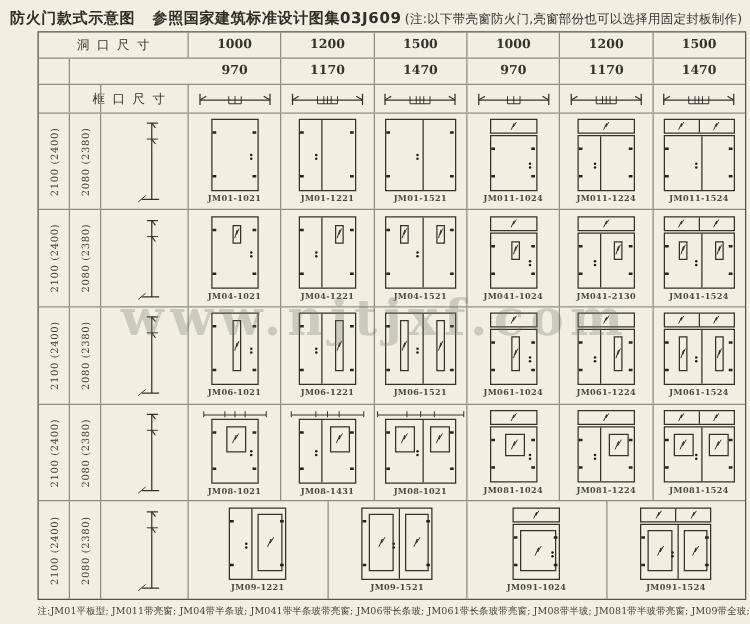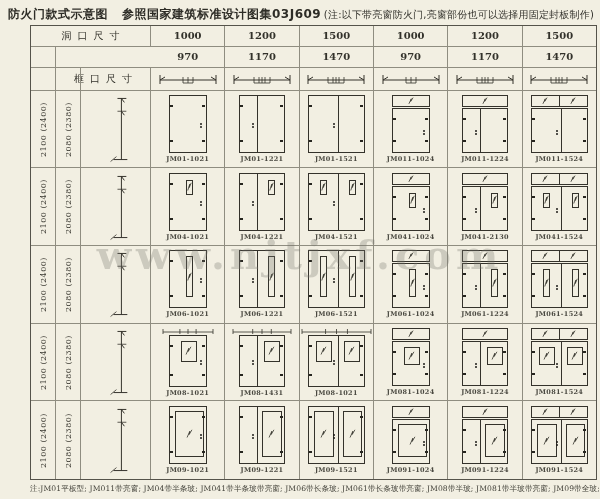--- a/index.html
+++ b/index.html
@@ -860,38 +860,20 @@
             <line x1="37" y1="7" x2="46" y2="7" stroke="#34322b" stroke-width="1"></line>
             <line x1="41" y1="7" x2="44" y2="11" stroke="#34322b" stroke-width="1"></line>
             <line x1="37" y1="20" x2="46" y2="20" stroke="#34322b" stroke-width="0.8"></line>
             <line x1="41" y1="20" x2="44" y2="24" stroke="#34322b" stroke-width="1"></line>
             <line x1="33" y1="69" x2="47" y2="69" stroke="#34322b" stroke-width="1"></line>
             <line x1="30" y1="71" x2="36" y2="66" stroke="#34322b" stroke-width="0.8"></line>
           </svg>
         </div>
         <div class="cell cD doorcell">
           <div class="fig">
-            <div class="doorbody" style="width: 38px; height: 58px;">
-              <div class="glass" style="left: 5px; top: 4px; width: 29px; height: 46px;">
-                <svg width="7" height="10" viewBox="0 0 7 10">
-                  <polyline points="1.05,8.5 3.8500000000000005,2.2 3.15,5.5 5.95,0.8" fill="none" stroke="#34322b" stroke-width="0.8"></polyline>
-                </svg>
-              </div>
-              <div class="hingemark" style="left: 0px; top: 9px;"></div>
-              <div class="hingemark" style="left: 0px; top: 44px;"></div>
-              <div class="hingemark" style="left: 32px; top: 9px;"></div>
-              <div class="hingemark" style="left: 32px; top: 44px;"></div>
-              <div class="handledot" style="left: 30px; top: 27px;"></div>
-              <div class="handledot" style="left: 30px; top: 30px;"></div>
-            </div>
-          </div>
-          <div class="doorlabel">JM09-1021</div>
-        </div>
-        <div class="cell cD doorcell">
-          <div class="fig">
             <div class="doorbody" style="width: 46px; height: 58px;">
               <div class="leafdiv" style="left: 17px;"></div>
               <div class="glass" style="left: 22px; top: 4px; width: 20px; height: 46px;">
                 <svg width="7" height="10" viewBox="0 0 7 10">
                   <polyline points="1.05,8.5 3.8500000000000005,2.2 3.15,5.5 5.95,0.8" fill="none" stroke="#34322b" stroke-width="0.8"></polyline>
                 </svg>
               </div>
               <div class="hingemark" style="left: 0px; top: 9px;"></div>
               <div class="hingemark" style="left: 0px; top: 44px;"></div>
               <div class="hingemark" style="left: 40px; top: 9px;"></div>
@@ -943,46 +925,20 @@
               </div>
               <div class="hingemark" style="left: 0px; top: 9px;"></div>
               <div class="hingemark" style="left: 0px; top: 31px;"></div>
               <div class="hingemark" style="left: 32px; top: 9px;"></div>
               <div class="hingemark" style="left: 32px; top: 31px;"></div>
               <div class="handledot" style="left: 30px; top: 21px;"></div>
               <div class="handledot" style="left: 30px; top: 24px;"></div>
             </div>
           </div>
           <div class="doorlabel">JM091-1024</div>
-        </div>
-        <div class="cell cD doorcell">
-          <div class="fig">
-            <div class="transom" style="width: 46px;">
-              <div class="tpane">
-                <svg width="6" height="8" viewBox="0 0 6 8">
-                  <polyline points="0.8999999999999999,6.8 3.3000000000000003,1.76 2.7,4.4 5.1,0.64" fill="none" stroke="#34322b" stroke-width="0.8"></polyline>
-                </svg>
-              </div>
-            </div>
-            <div class="doorbody" style="width: 46px; height: 45px;">
-              <div class="leafdiv" style="left: 17px;"></div>
-              <div class="glass" style="left: 22px; top: 4px; width: 20px; height: 33px;">
-                <svg width="7" height="10" viewBox="0 0 7 10">
-                  <polyline points="1.05,8.5 3.8500000000000005,2.2 3.15,5.5 5.95,0.8" fill="none" stroke="#34322b" stroke-width="0.8"></polyline>
-                </svg>
-              </div>
-              <div class="hingemark" style="left: 0px; top: 9px;"></div>
-              <div class="hingemark" style="left: 0px; top: 31px;"></div>
-              <div class="hingemark" style="left: 40px; top: 9px;"></div>
-              <div class="hingemark" style="left: 40px; top: 31px;"></div>
-              <div class="handledot" style="left: 12px; top: 21px;"></div>
-              <div class="handledot" style="left: 12px; top: 24px;"></div>
-            </div>
-          </div>
-          <div class="doorlabel">JM091-1224</div>
         </div>
         <div class="cell cD doorcell">
           <div class="fig">
             <div class="transom" style="width: 57px;">
               <div class="tpane">
                 <svg width="6" height="8" viewBox="0 0 6 8">
                   <polyline points="0.8999999999999999,6.8 3.3000000000000003,1.76 2.7,4.4 5.1,0.64" fill="none" stroke="#34322b" stroke-width="0.8"></polyline>
                 </svg>
               </div>
               <div class="tpane">

